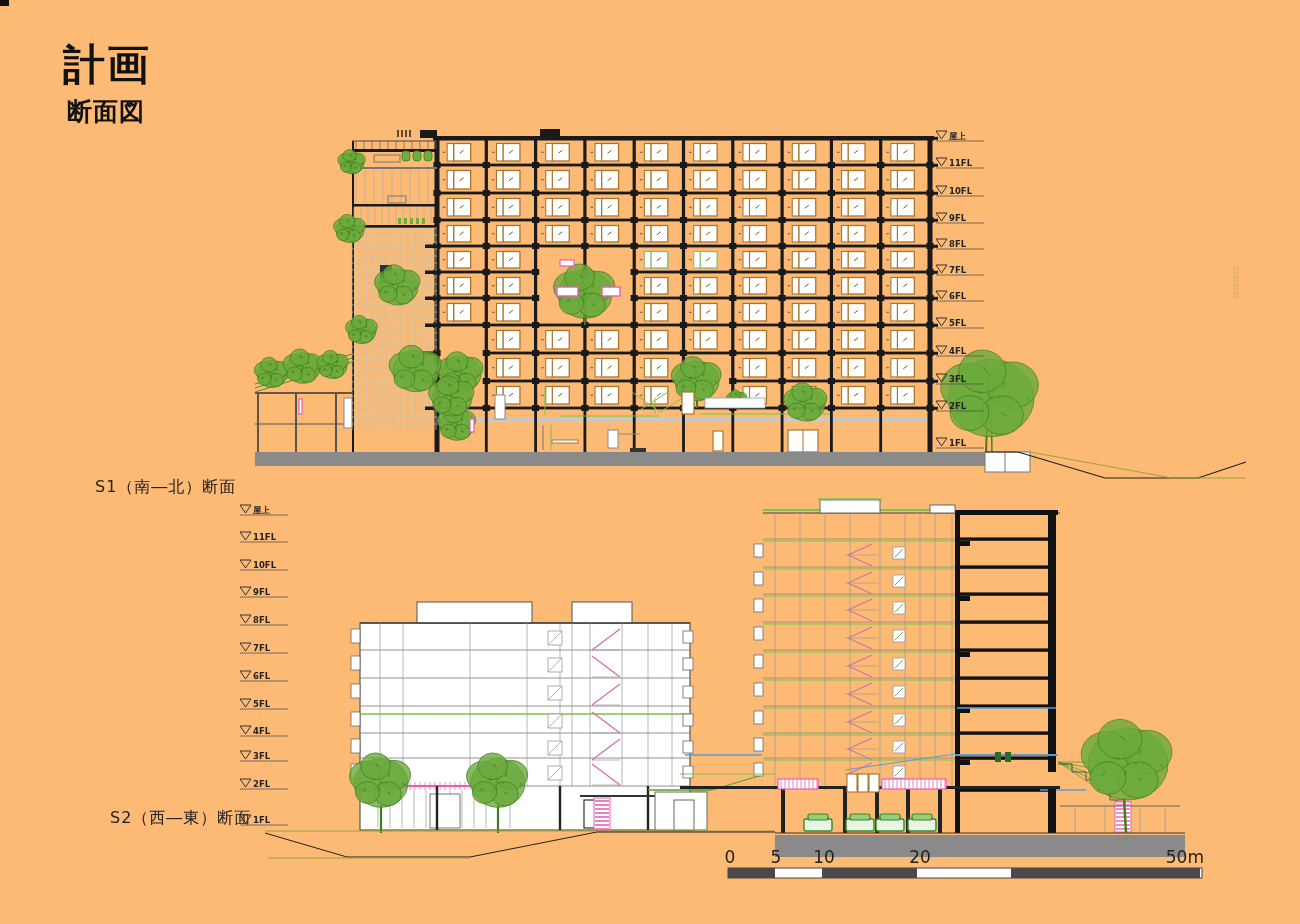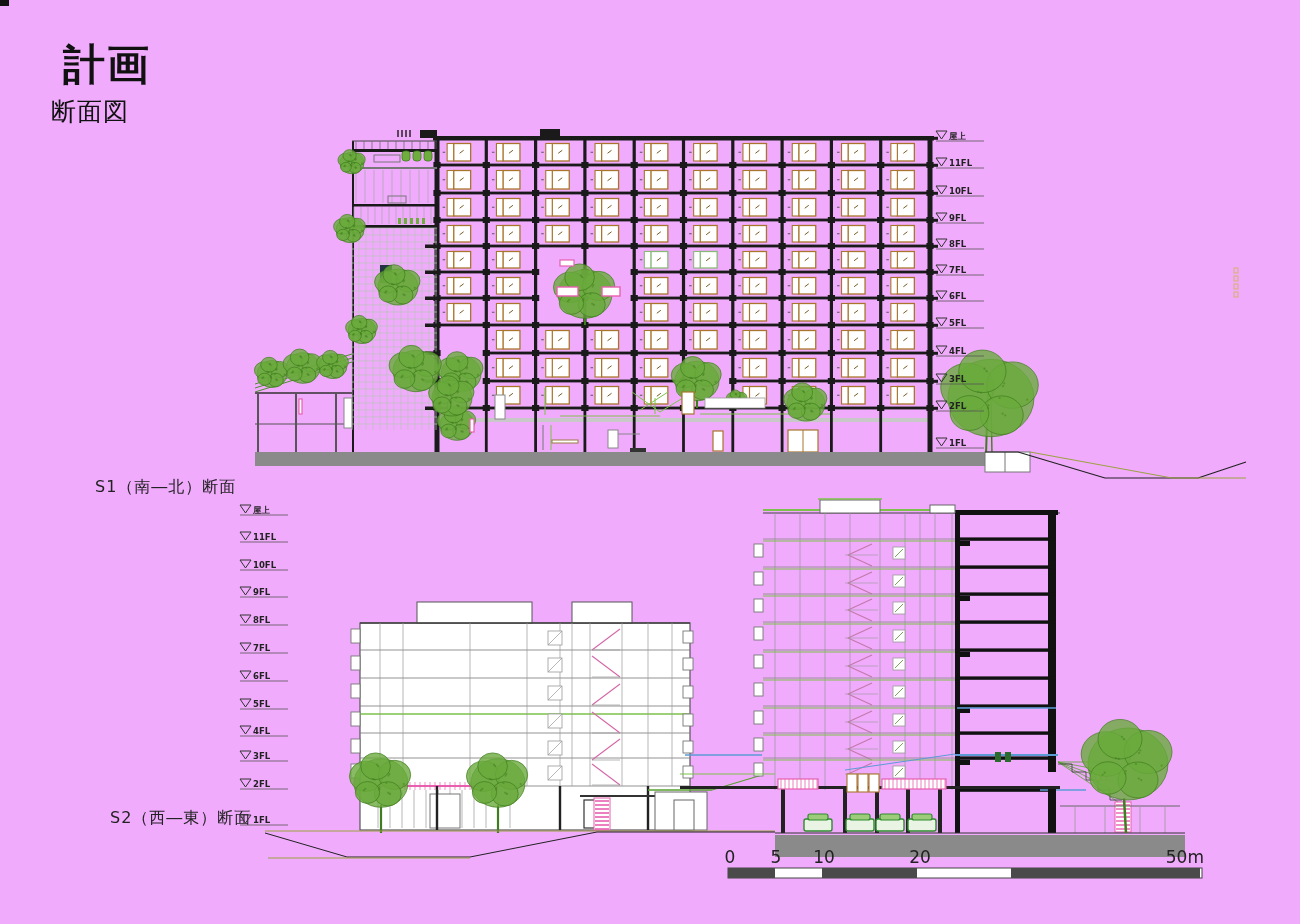--- a/index.html
+++ b/index.html
@@ -1,19 +1,19 @@
 <!DOCTYPE html>
 <html><head>
 <meta charset="utf-8">
 <style>
   html,body{margin:0;padding:0;background:#ffffff;}
-  .page{position:relative;width:1300px;height:924px;background:#f0abfc;overflow:hidden;
+  .page{position:relative;width:1300px;height:924px;background:#fdba74;overflow:hidden;
         font-family:"DejaVu Sans","Liberation Sans",sans-serif;}
   .title{position:absolute;left:63px;top:44px;font-size:42px;font-weight:600;color:#111;letter-spacing:2px;line-height:1.0;}
-  .subtitle{position:absolute;left:51px;top:95px;font-size:25px;font-weight:400;color:#111;letter-spacing:1px;}
+  .subtitle{position:absolute;left:67px;top:95px;font-size:25px;font-weight:700;color:#111;letter-spacing:1px;}
   .caption{position:absolute;font-size:16px;color:#222;letter-spacing:1px;}
   .caption.s1{left:95px;top:477px;}
   .caption.s2{left:110px;top:808px;}
   svg.canvas{position:absolute;left:0;top:0;}
 </style>
 </head>
 <body>
 
 <div class="page">
   <div class="title">計画</div>

